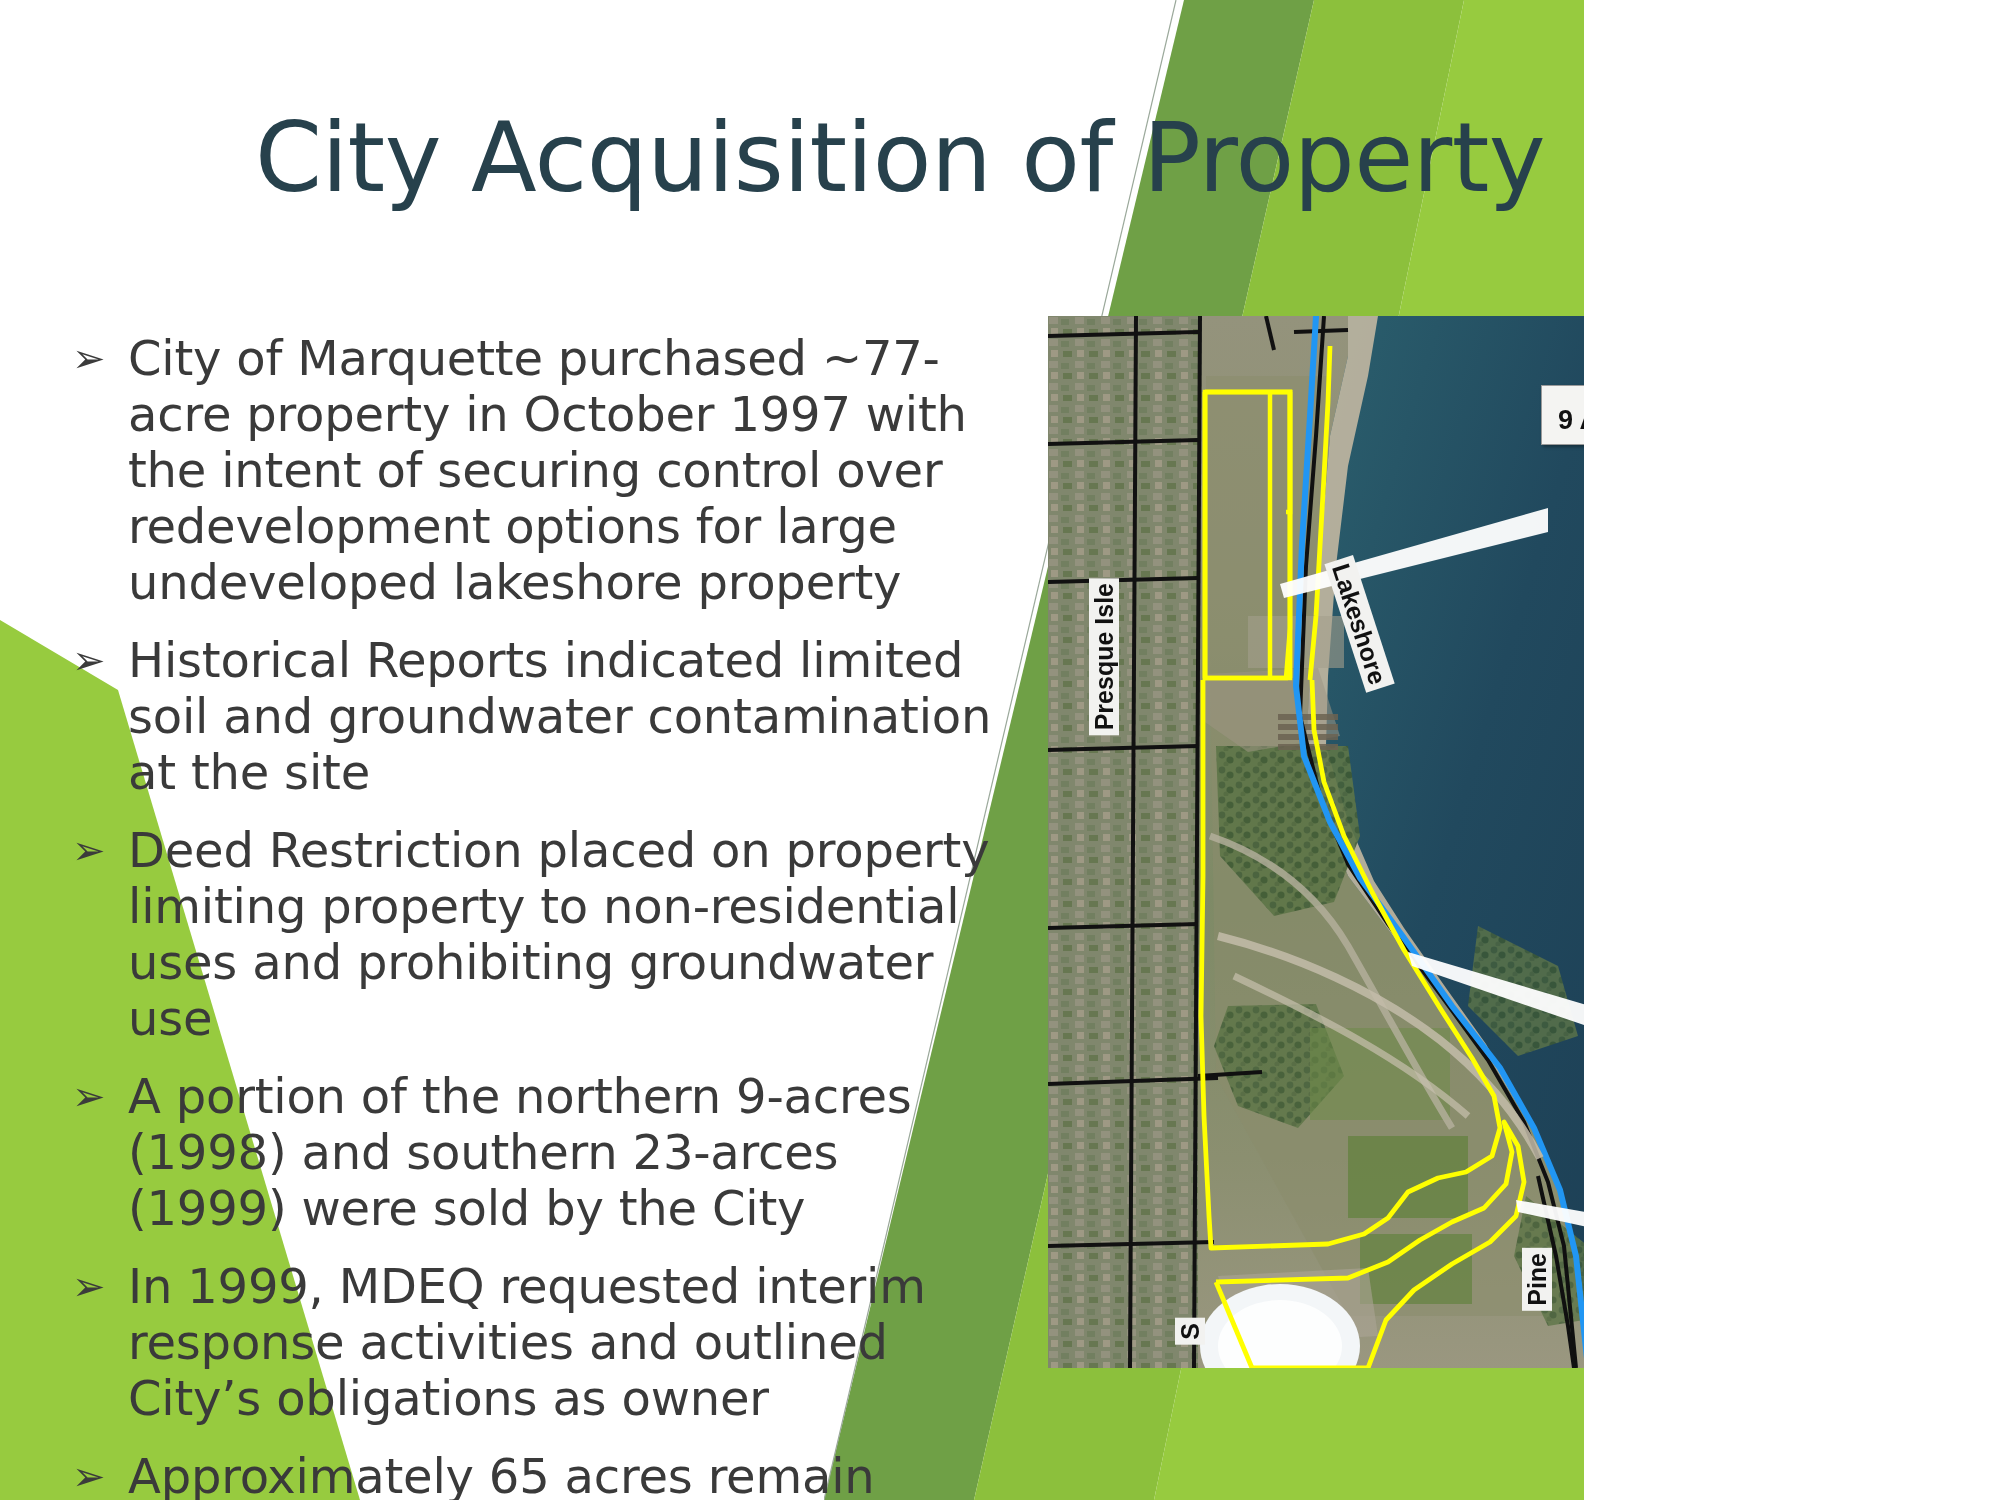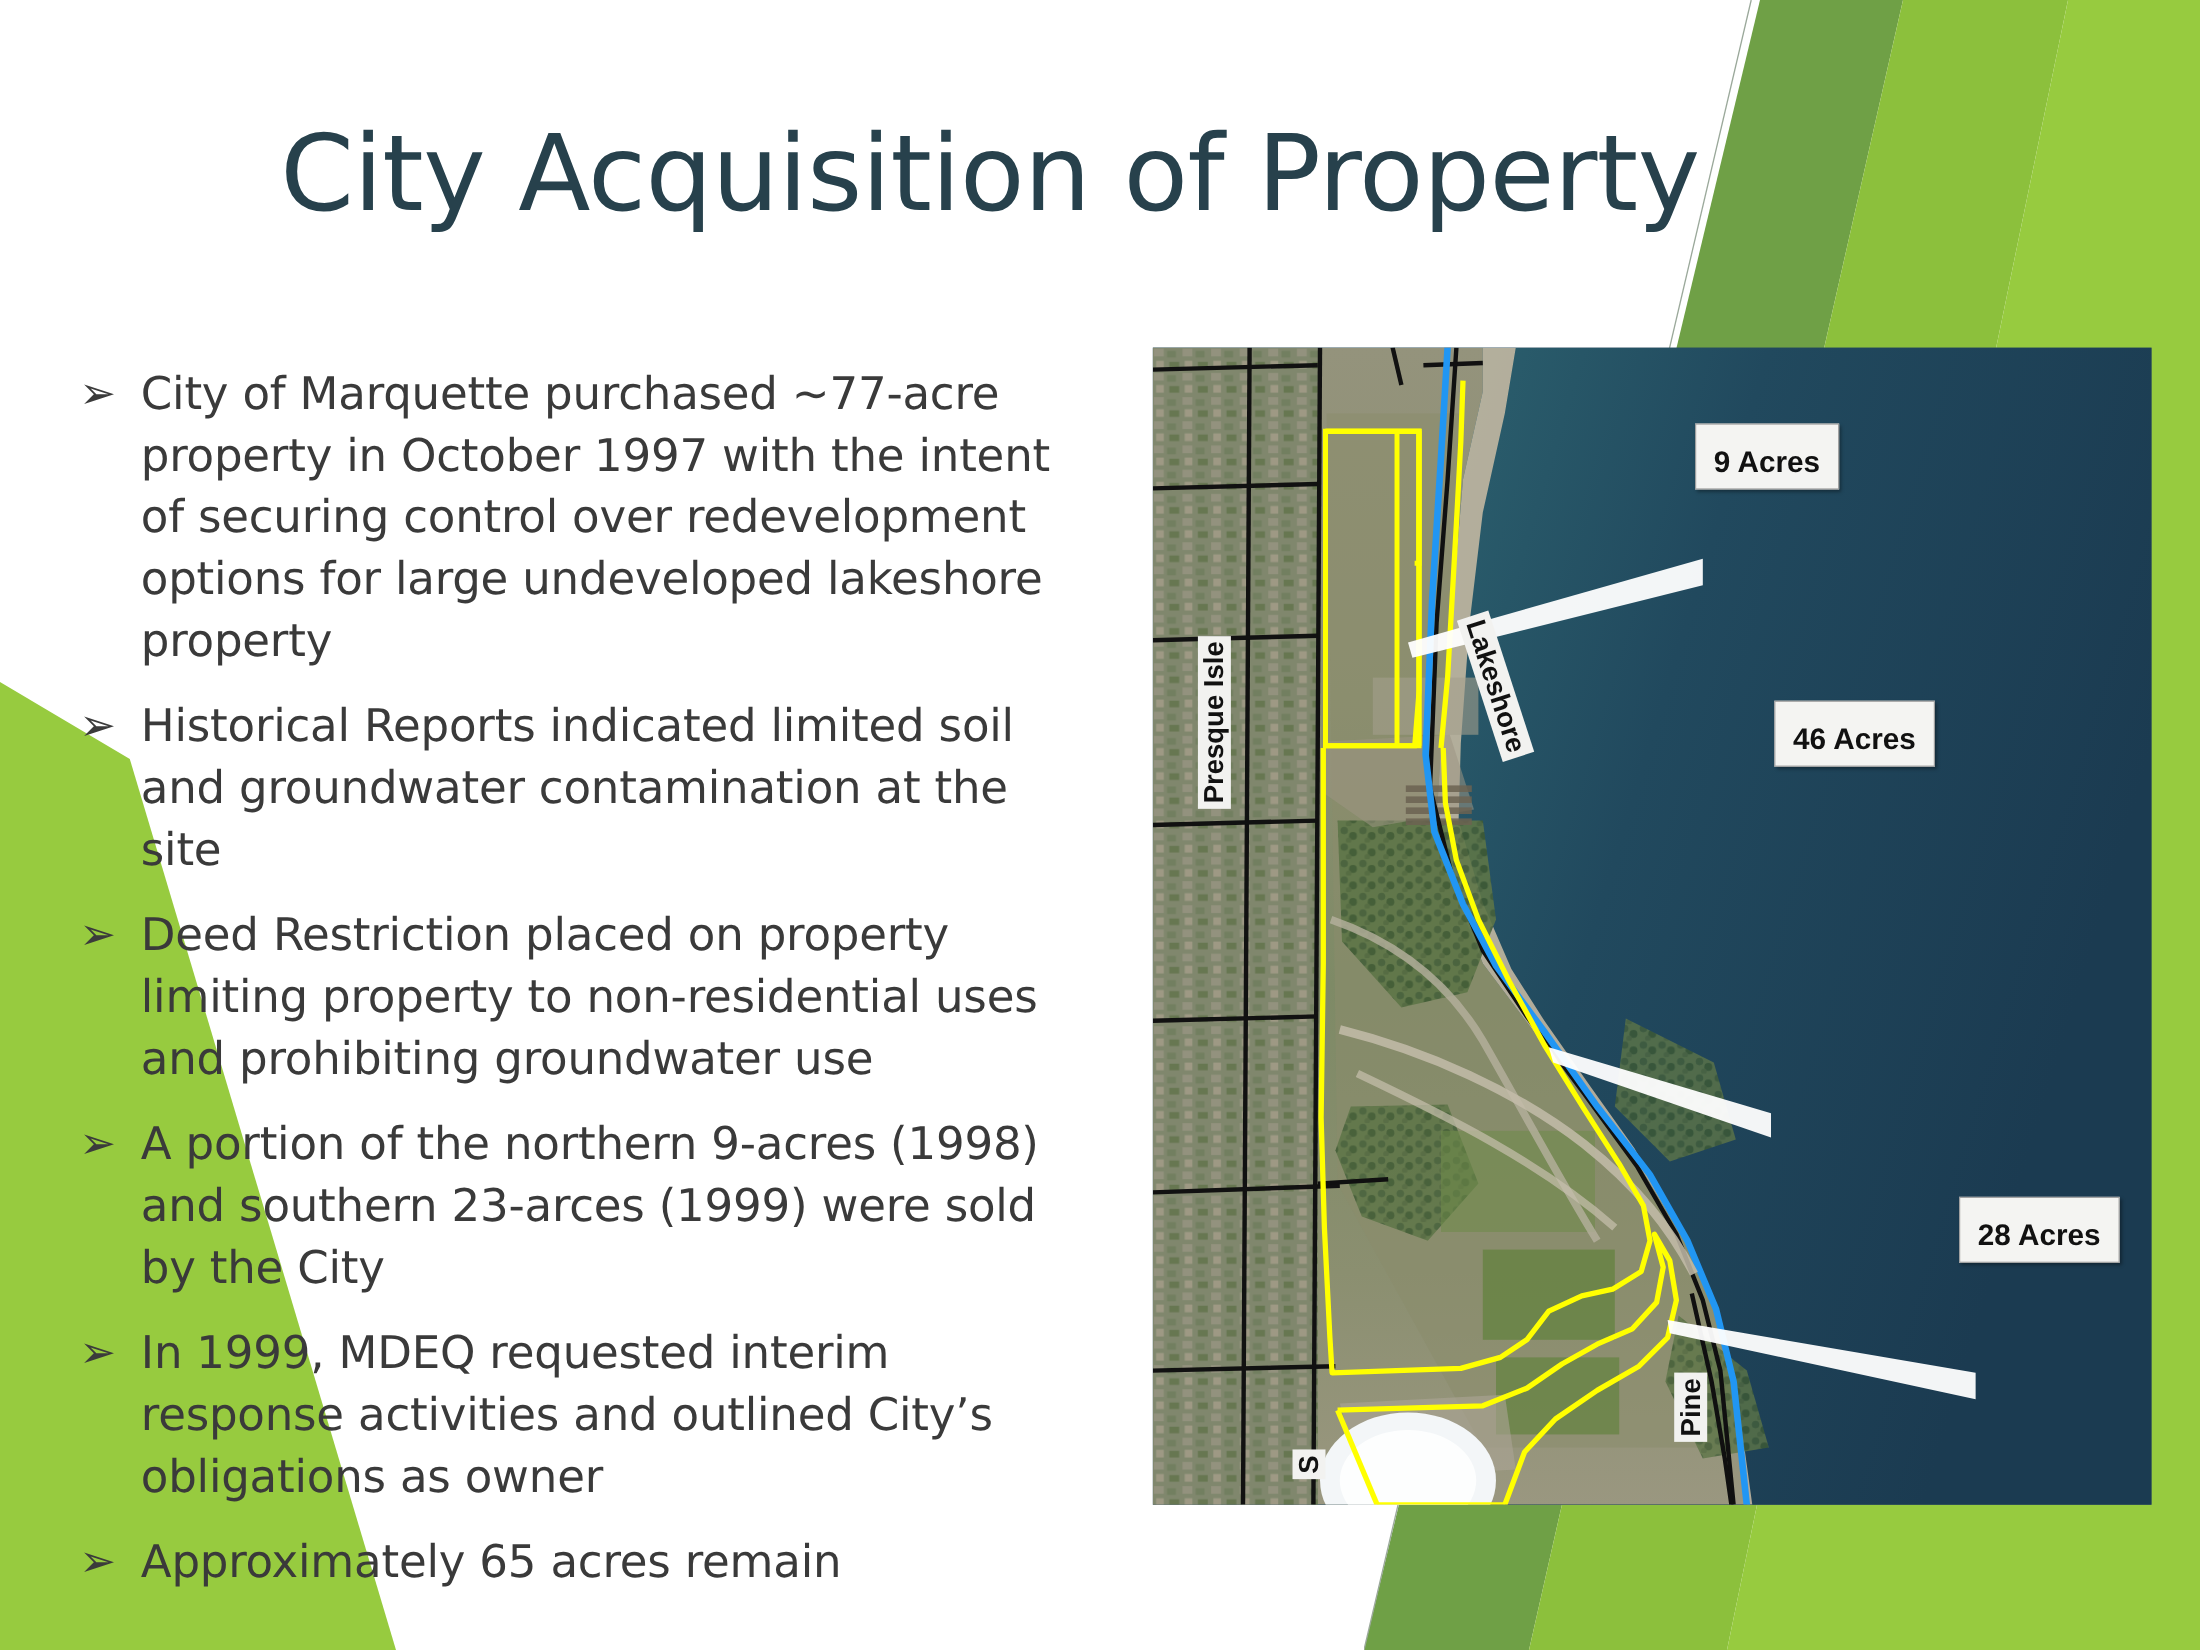--- a/index.html
+++ b/index.html
@@ -4,21 +4,21 @@
 <style>
   html, body {
     margin: 0; padding: 0;
     width: 2000px; height: 1500px;
     background: #ffffff;
     font-family: "DejaVu Sans", "Liberation Sans", sans-serif;
     overflow: hidden;
   }
   #slide {
     position: relative;
-    width: 2000px; height: 1500px;
+    width: 1584px; height: 1500px;
     background: #ffffff;
     overflow: hidden;
   }
   
   .deco { position: absolute; pointer-events: none; }
   #deco-right { top: 0; right: 0; width: 760px; height: 1500px; }
   #deco-left  { top: 0; left: 0;  width: 420px; height: 1500px; }
 
   
   #title {
@@ -53,21 +53,21 @@
     width: 56px;
     font-size: 40px;
     line-height: 56px;
     color: #3b3b3b;
     text-align: left;
     padding-left: 10px;
     font-family: "DejaVu Sans", sans-serif;
   }
   .bullet-text {
     flex: 1 1 auto;
-    font-size: 41px;
+    font-size: 48px;
     line-height: 56px;
     color: #3a3a3a;
     font-family: "DejaVu Sans", "Liberation Sans", sans-serif;
     font-weight: 400;
     letter-spacing: -0.2px;
   }
 
   
   #map-frame {
     position: absolute;

